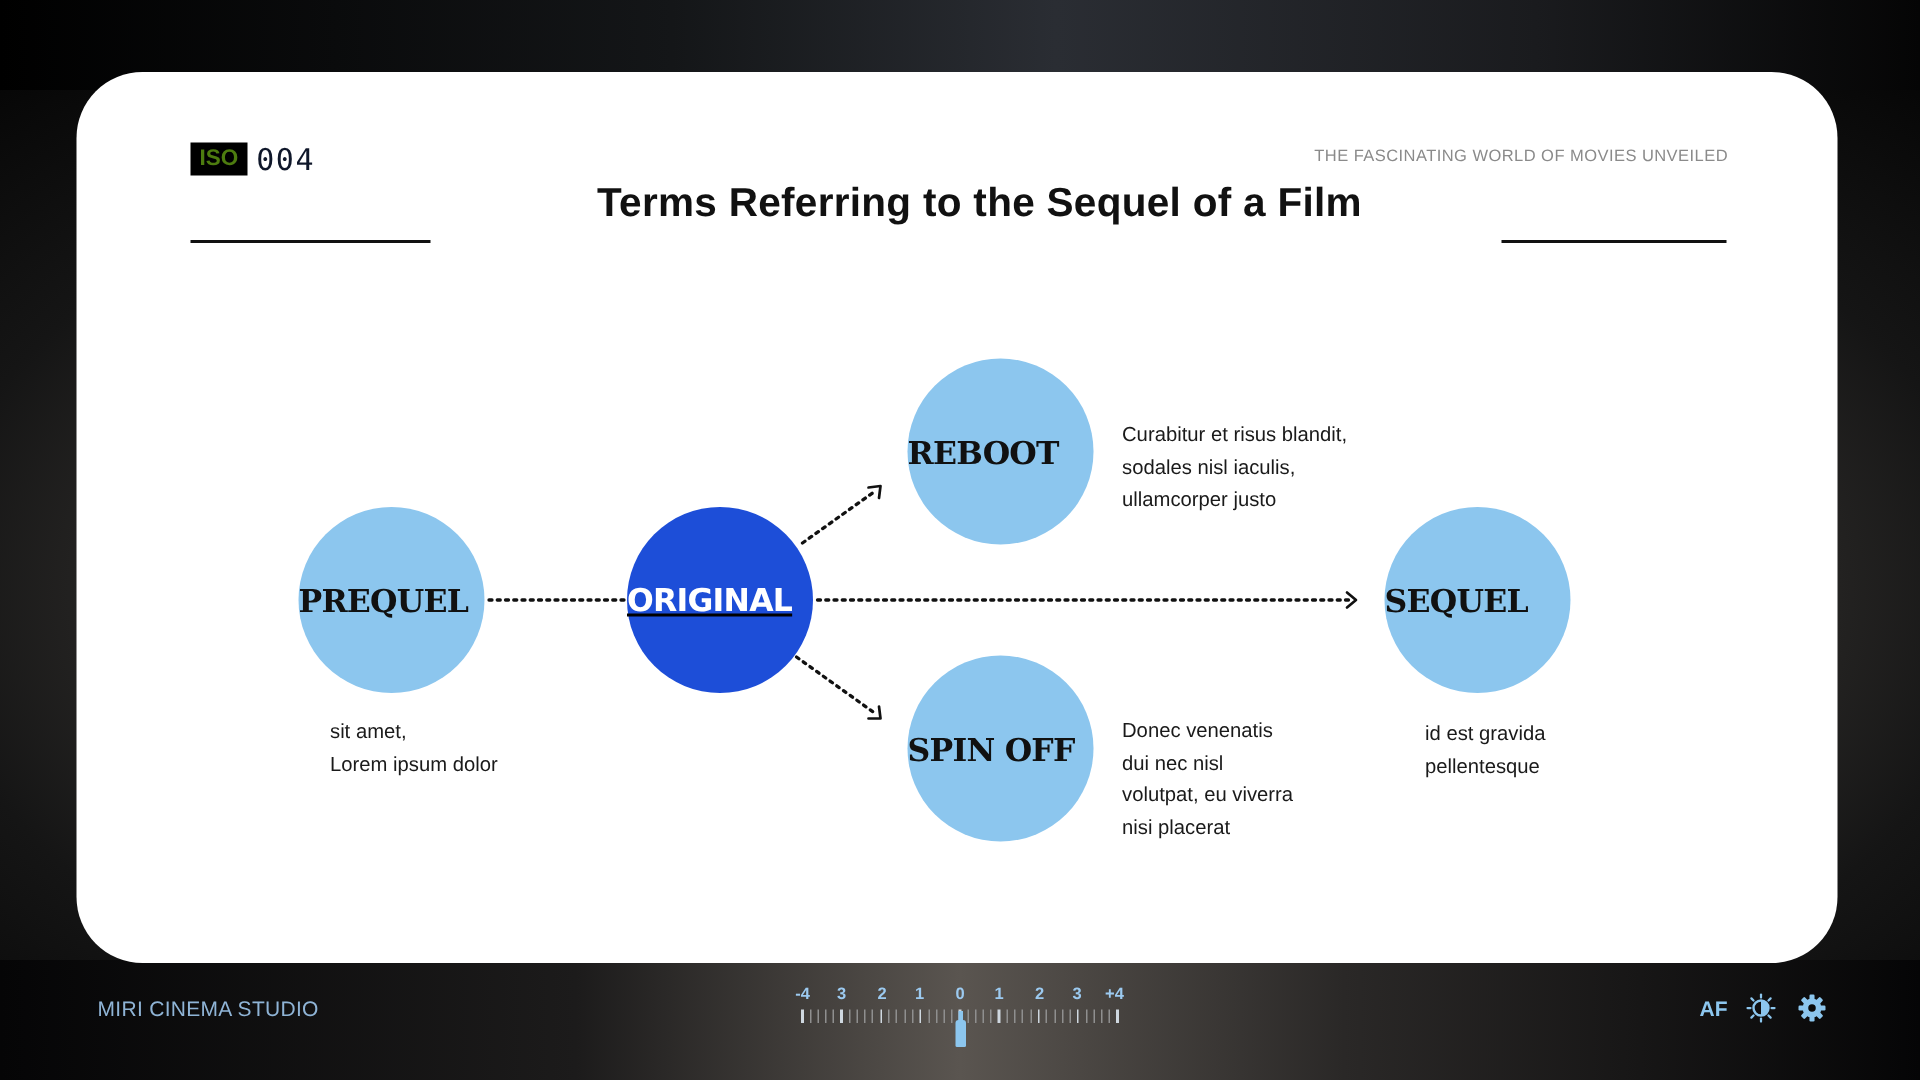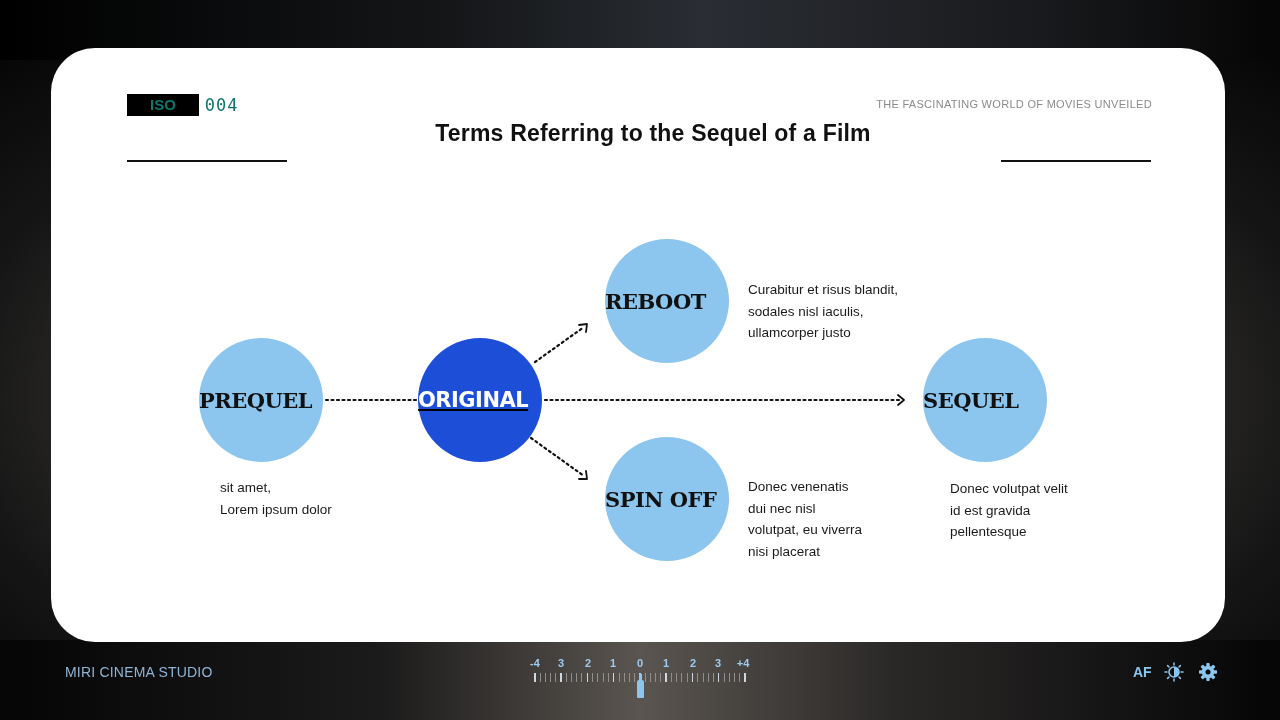--- a/index.html
+++ b/index.html
@@ -18,37 +18,37 @@
     background: linear-gradient(90deg, #050506 0%, #1c1b1b 30%, #5a5550 50%, #2a2827 70%, #050506 100%);
   }
   .card {
     position: absolute; left: 51px; top: 48px; width: 1174px; height: 594px;
     background: #ffffff; border-radius: 44px;
   }
   .iso {
     position: absolute; left: 127px; top: 94px; display: flex; align-items: center;
   }
   .iso-badge {
-    background: #000; color: #0f766e; font-weight: bold; font-size: 15px;
-    padding: 2px 23px; height: 22px; line-height: 18px;
+    background: #000; color: #4d7c0f; font-weight: bold; font-size: 15px;
+    padding: 2px 6px; height: 22px; line-height: 18px;
   }
   .iso-value {
-    margin-left: 6px; font-family: "DejaVu Sans Mono", monospace; font-size: 17px;
-    color: #0f766e; letter-spacing: 1px;
+    margin-left: 6px; font-family: "DejaVu Sans Mono", monospace; font-size: 20px;
+    color: #0f172a; letter-spacing: 1px;
   }
   .tagline {
     position: absolute; right: 128px; top: 98px; font-size: 11px; color: #8a8a8a;
     letter-spacing: 0.3px;
   }
   .title-rule { position: absolute; top: 160px; height: 2px; background: #111; }
   .title-rule.left { left: 127px; width: 160px; }
   .title-rule.right { left: 1001px; width: 150px; }
   .title {
     position: absolute; left: 300px; width: 706px; top: 120px; text-align: center;
-    font-size: 23px; font-weight: bold; color: #111; letter-spacing: 0.2px;
+    font-size: 27px; font-weight: bold; color: #111; letter-spacing: 0.2px;
   }
   .node {
     position: absolute; width: 124px; height: 124px; border-radius: 50%;
     background: #8cc6ee; display: flex; align-items: center; justify-content: flex-start;
   }
   .node span {
     font-family: "DejaVu Serif", serif; font-weight: bold; font-size: 21px; color: #111;
     letter-spacing: -0.5px;
   }
   .node.dark { background: #1d4ed8; text-decoration: underline; }
@@ -136,21 +136,20 @@
   <div>sodales nisl iaculis,</div>
   <div>ullamcorper justo</div>
 </div>
 <div class="desc" style="left:748px; top:476px;">
   <div>Donec venenatis</div>
   <div>dui nec nisl</div>
   <div>volutpat, eu viverra</div>
   <div>nisi placerat</div>
 </div>
 <div class="desc" style="left:950px; top:478px;">
-  <div>Donec volutpat velit</div>
   <div>id est gravida</div>
   <div>pellentesque</div>
 </div>
 
 <div class="footer-brand">MIRI CINEMA STUDIO</div>
 
 <div class="ruler">
   <div class="ruler-labels">
     <span class="ruler-label" style="left:7px;">-4</span>
     <span class="ruler-label" style="left:33px;">3</span>

